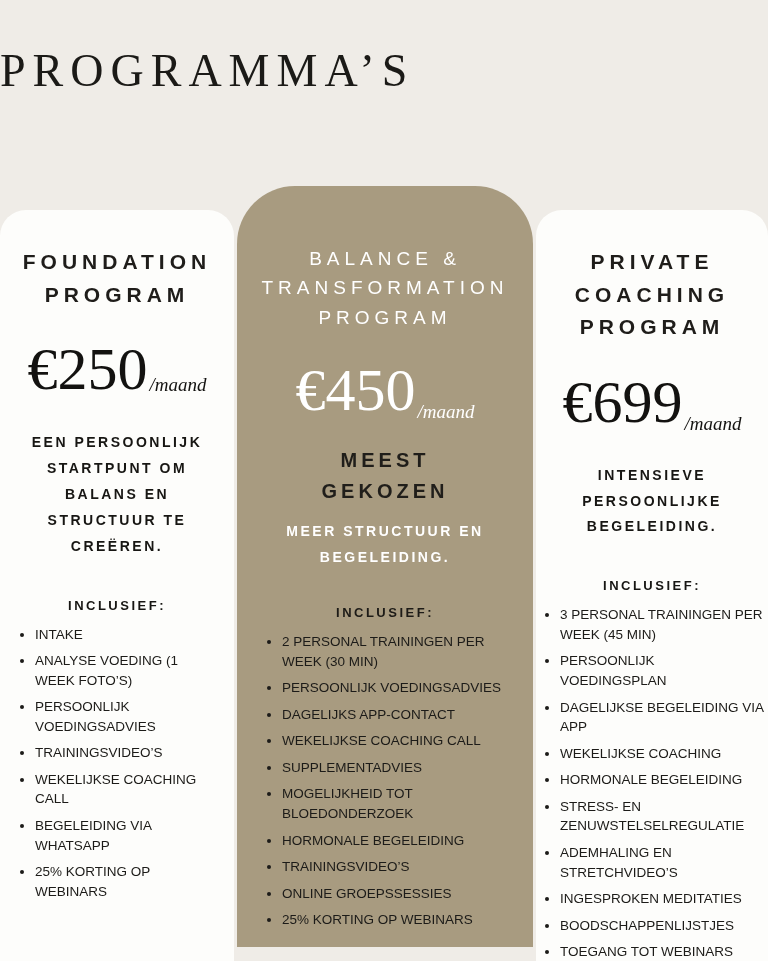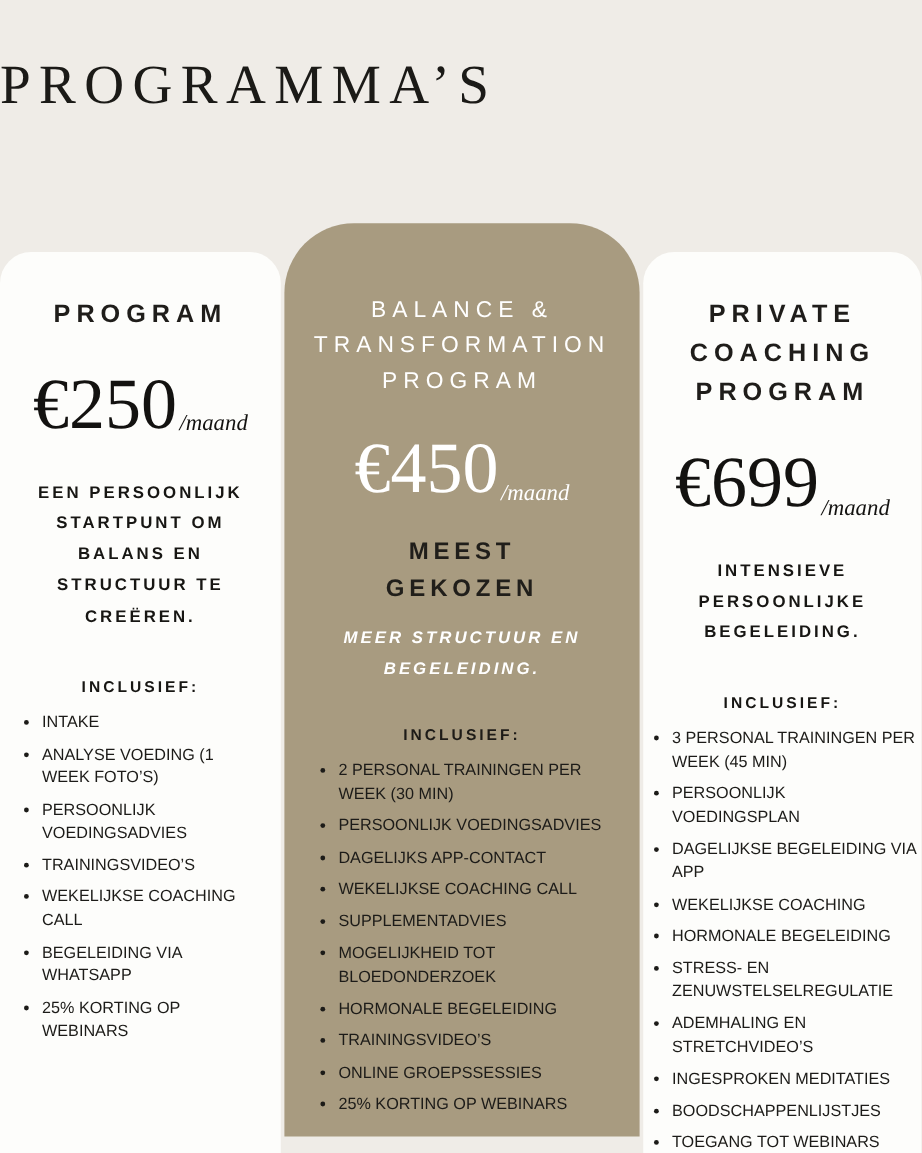--- a/index.html
+++ b/index.html
@@ -98,21 +98,20 @@
     font-size: 20px;
     letter-spacing: 4px;
     line-height: 1.55;
     color: #201e1a;
   }
   .badge .line { display: block; }
   .card-mid .tagline {
     margin-top: 12px;
     color: #ffffff;
     font-size: 14px;
-    font-style: italic;
   }
 
   .inclusief {
     margin-top: 26px;
     font-weight: 700;
     font-size: 13px;
     letter-spacing: 2.5px;
     color: #171613;
   }
   .card-mid .inclusief { margin-top: 22px; color: #1d1b17; }
@@ -134,20 +133,21 @@
 </style>
 </head>
 <body>
 
 <div class="page">
 
   <div class="page-title">PROGRAMMA’S</div>
 
   <section class="card card-left">
     <h2 class="plan-name">
+      <span class="line">FOUNDATION</span>
       <span class="line">PROGRAM</span>
     </h2>
     <div class="price">
       <span class="amount">€250</span>
       <span class="period">/maand</span>
     </div>
     <p class="tagline">EEN PERSOONLIJK STARTPUNT OM BALANS EN STRUCTUUR TE CREËREN.</p>
     <div class="inclusief">INCLUSIEF:</div>
     <ul class="features">
       <li>INTAKE</li>

